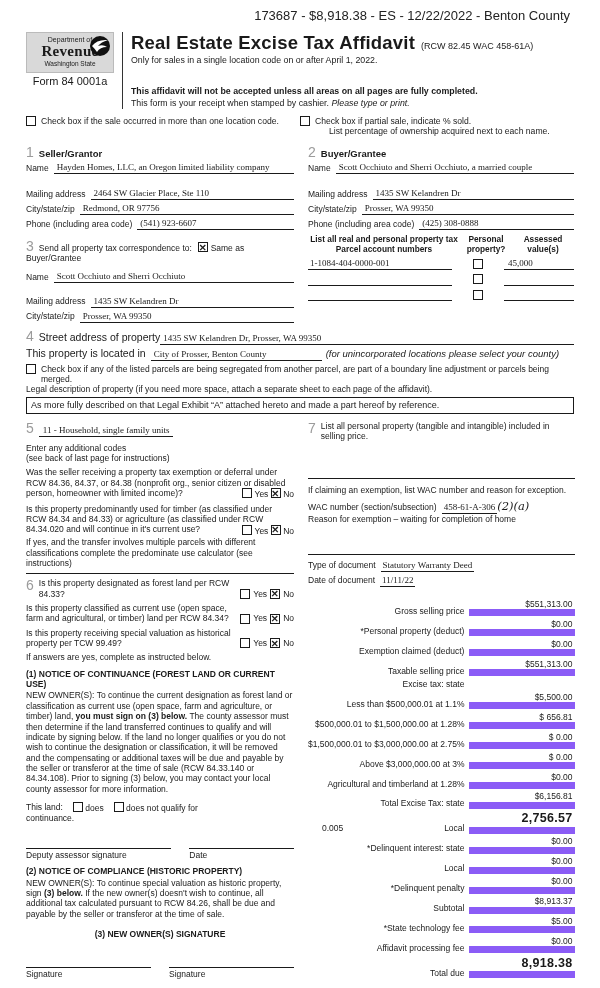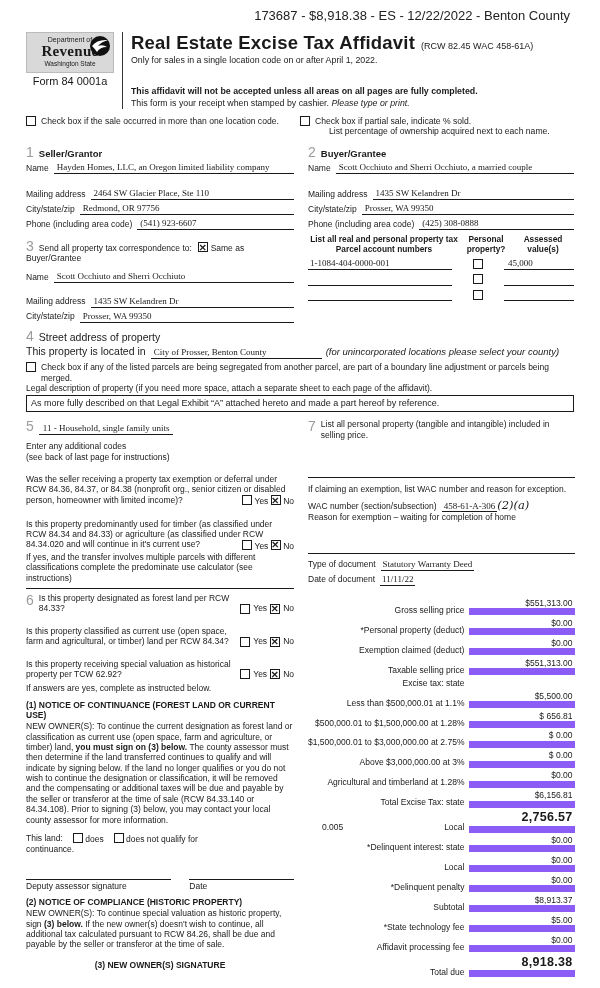--- a/index.html
+++ b/index.html
@@ -43,21 +43,21 @@
   .ptab-h .c1{flex:1;}
   .ptab-h .c2{width:52px;flex:none;}
   .ptab-h .c3{width:62px;flex:none;}
   .ptab-r{display:flex;align-items:flex-end;margin-top:4px;}
   .ptab-r .c1{flex:1;border-bottom:1px solid #1a1a1a;min-height:10px;padding:0 2px;}
   .ptab-r .c2{width:52px;flex:none;text-align:center;}
   .ptab-r .c3{width:62px;flex:none;border-bottom:1px solid #1a1a1a;min-height:10px;padding:0 4px;}
   
   .legalbox{border:1px solid #1a1a1a;padding:2px 4px;font-size:9px;margin-top:2px;}
   
-  .q{display:flex;margin-top:12px;}
+  .q{display:flex;margin-top:4px;}
   .q .qt{flex:1;padding-right:4px;}
   .yn{flex:none;white-space:nowrap;display:flex;gap:3px;align-items:flex-end;}
   .noticeT{font-weight:bold;margin-top:6px;}
   .para{margin-top:1px;text-align:left;}
   .sigline{border-bottom:1px solid #1a1a1a;min-height:12px;}
   .siglbl{font-size:8.5px;margin-top:1px;}
   .tworow{display:flex;gap:18px;margin-top:12px;}
   .tworow>div{flex:1;}
   .ctr{text-align:center;}
   .b{font-weight:bold;margin-top:20px;}
@@ -196,20 +196,21 @@
         <div class="c2"><span class="cb"></span></div>
         <div class="c3"><span class="val"></span></div>
       </div>
     </div>
   </div>
 
   <div style="margin-top:6px;">
     <div class="fl" style="align-items:baseline;">
       <span class="secnum">4</span>
       <span style="font-size:10.5px;">Street address of property</span>
+      <span class="fill"><span class="val">1435 SW Kelandren Dr, Prosser, WA 99350</span></span>
     </div>
     <div class="fl" style="align-items:baseline;margin-top:2px;">
       <span style="font-size:10.5px;" class="lbl">This property is located in</span>
       <span class="fill" style="flex:none;width:165px;"><span class="val">City of Prosser, Benton County</span></span>
       <span class="it" style="font-size:9.5px;padding-left:4px;">(for unincorporated locations please select your county)</span>
     </div>
     <div style="margin-top:3px;display:flex;gap:5px;">
       <span class="cb"></span>
       <span>Check box if any of the listed parcels are being segregated from another parcel, are part of a boundary line adjustment or parcels being merged.</span>
     </div>
@@ -256,21 +257,21 @@
       <div class="q">
         <span class="qt">Is this property classified as current use (open space, farm and agricultural, or timber) land per RCW 84.34?</span>
         <span class="yn" style="align-self:flex-end;">
             <span class="cb"></span> 
             <span>Yes</span> 
             <span class="cb on"></span> 
             <span>No</span>
           </span>
       </div>
       <div class="q">
-        <span class="qt">Is this property receiving special valuation as historical property per TCW 62.92?</span>
+        <span class="qt">Is this property receiving special valuation as historical property per TCW 99.49?</span>
         <span class="yn" style="align-self:flex-end;">
             <span class="cb"></span> 
             <span>Yes</span> 
             <span class="cb on"></span> 
             <span>No</span>
           </span>
       </div>
       <div style="margin-top:4px;">If answers are yes, complete as instructed below.</div>
 
       <div class="noticeT">(1) NOTICE OF CONTINUANCE (FOREST LAND OR CURRENT USE)</div>

